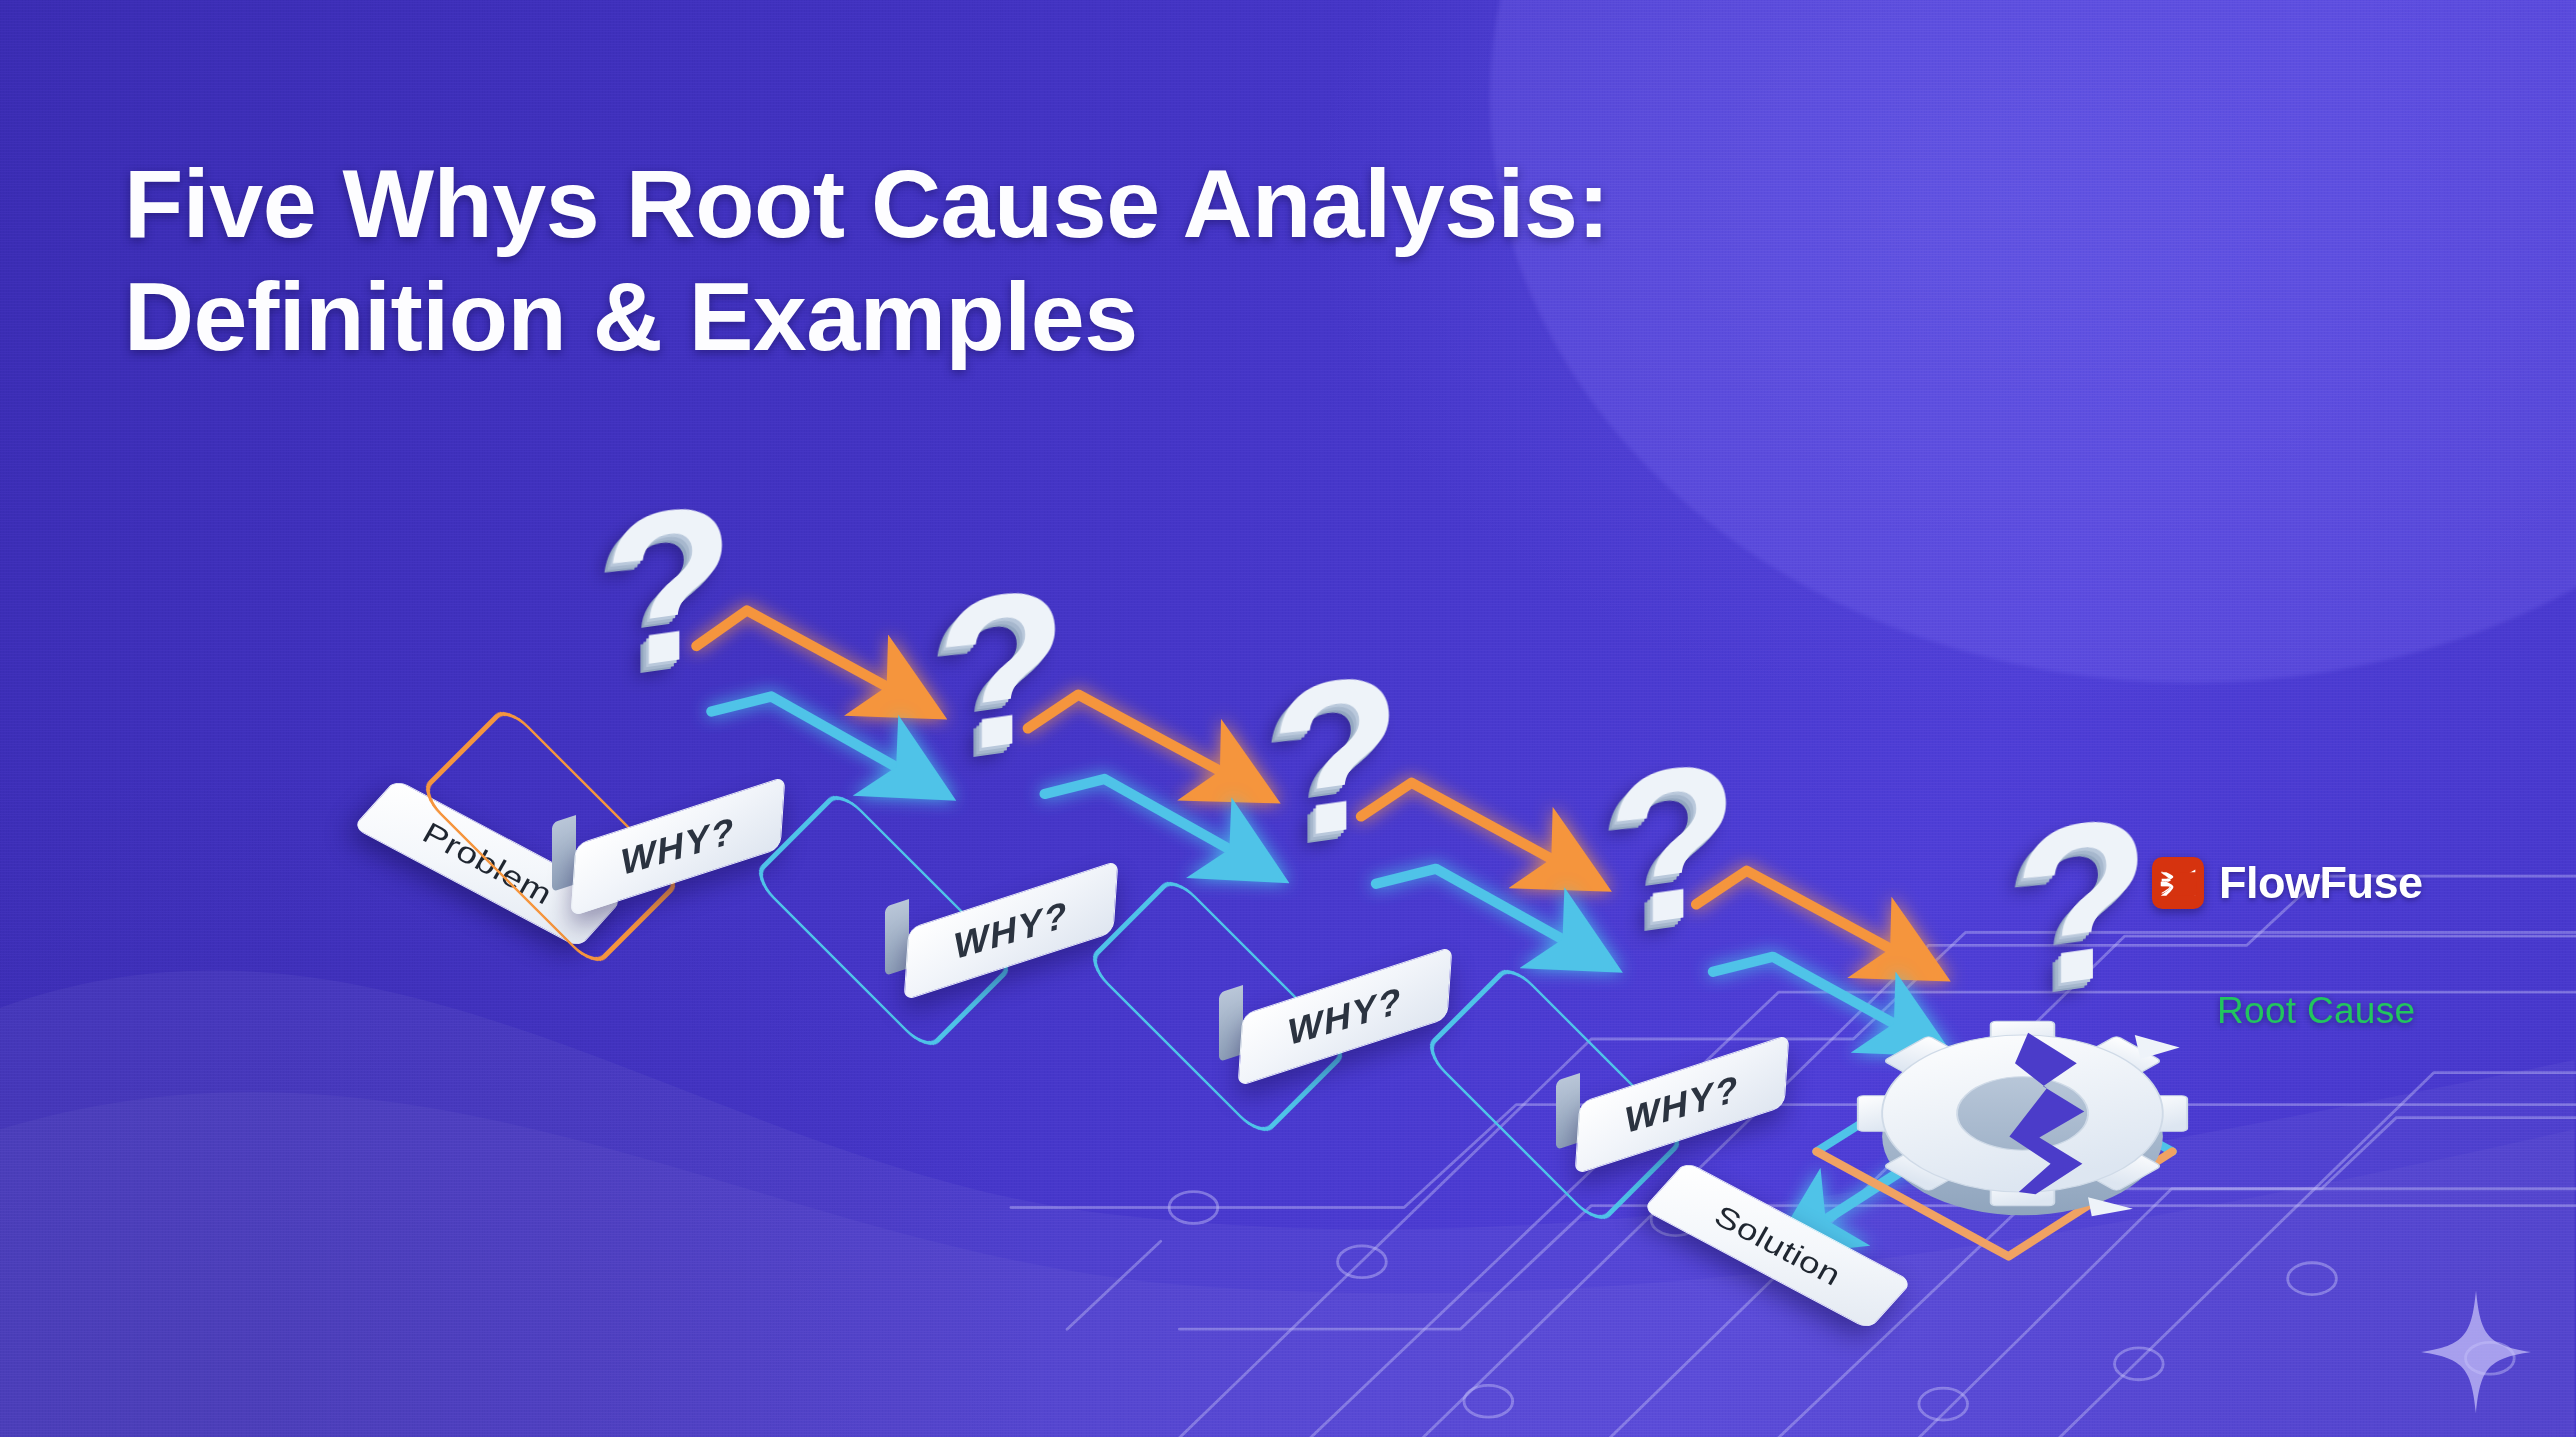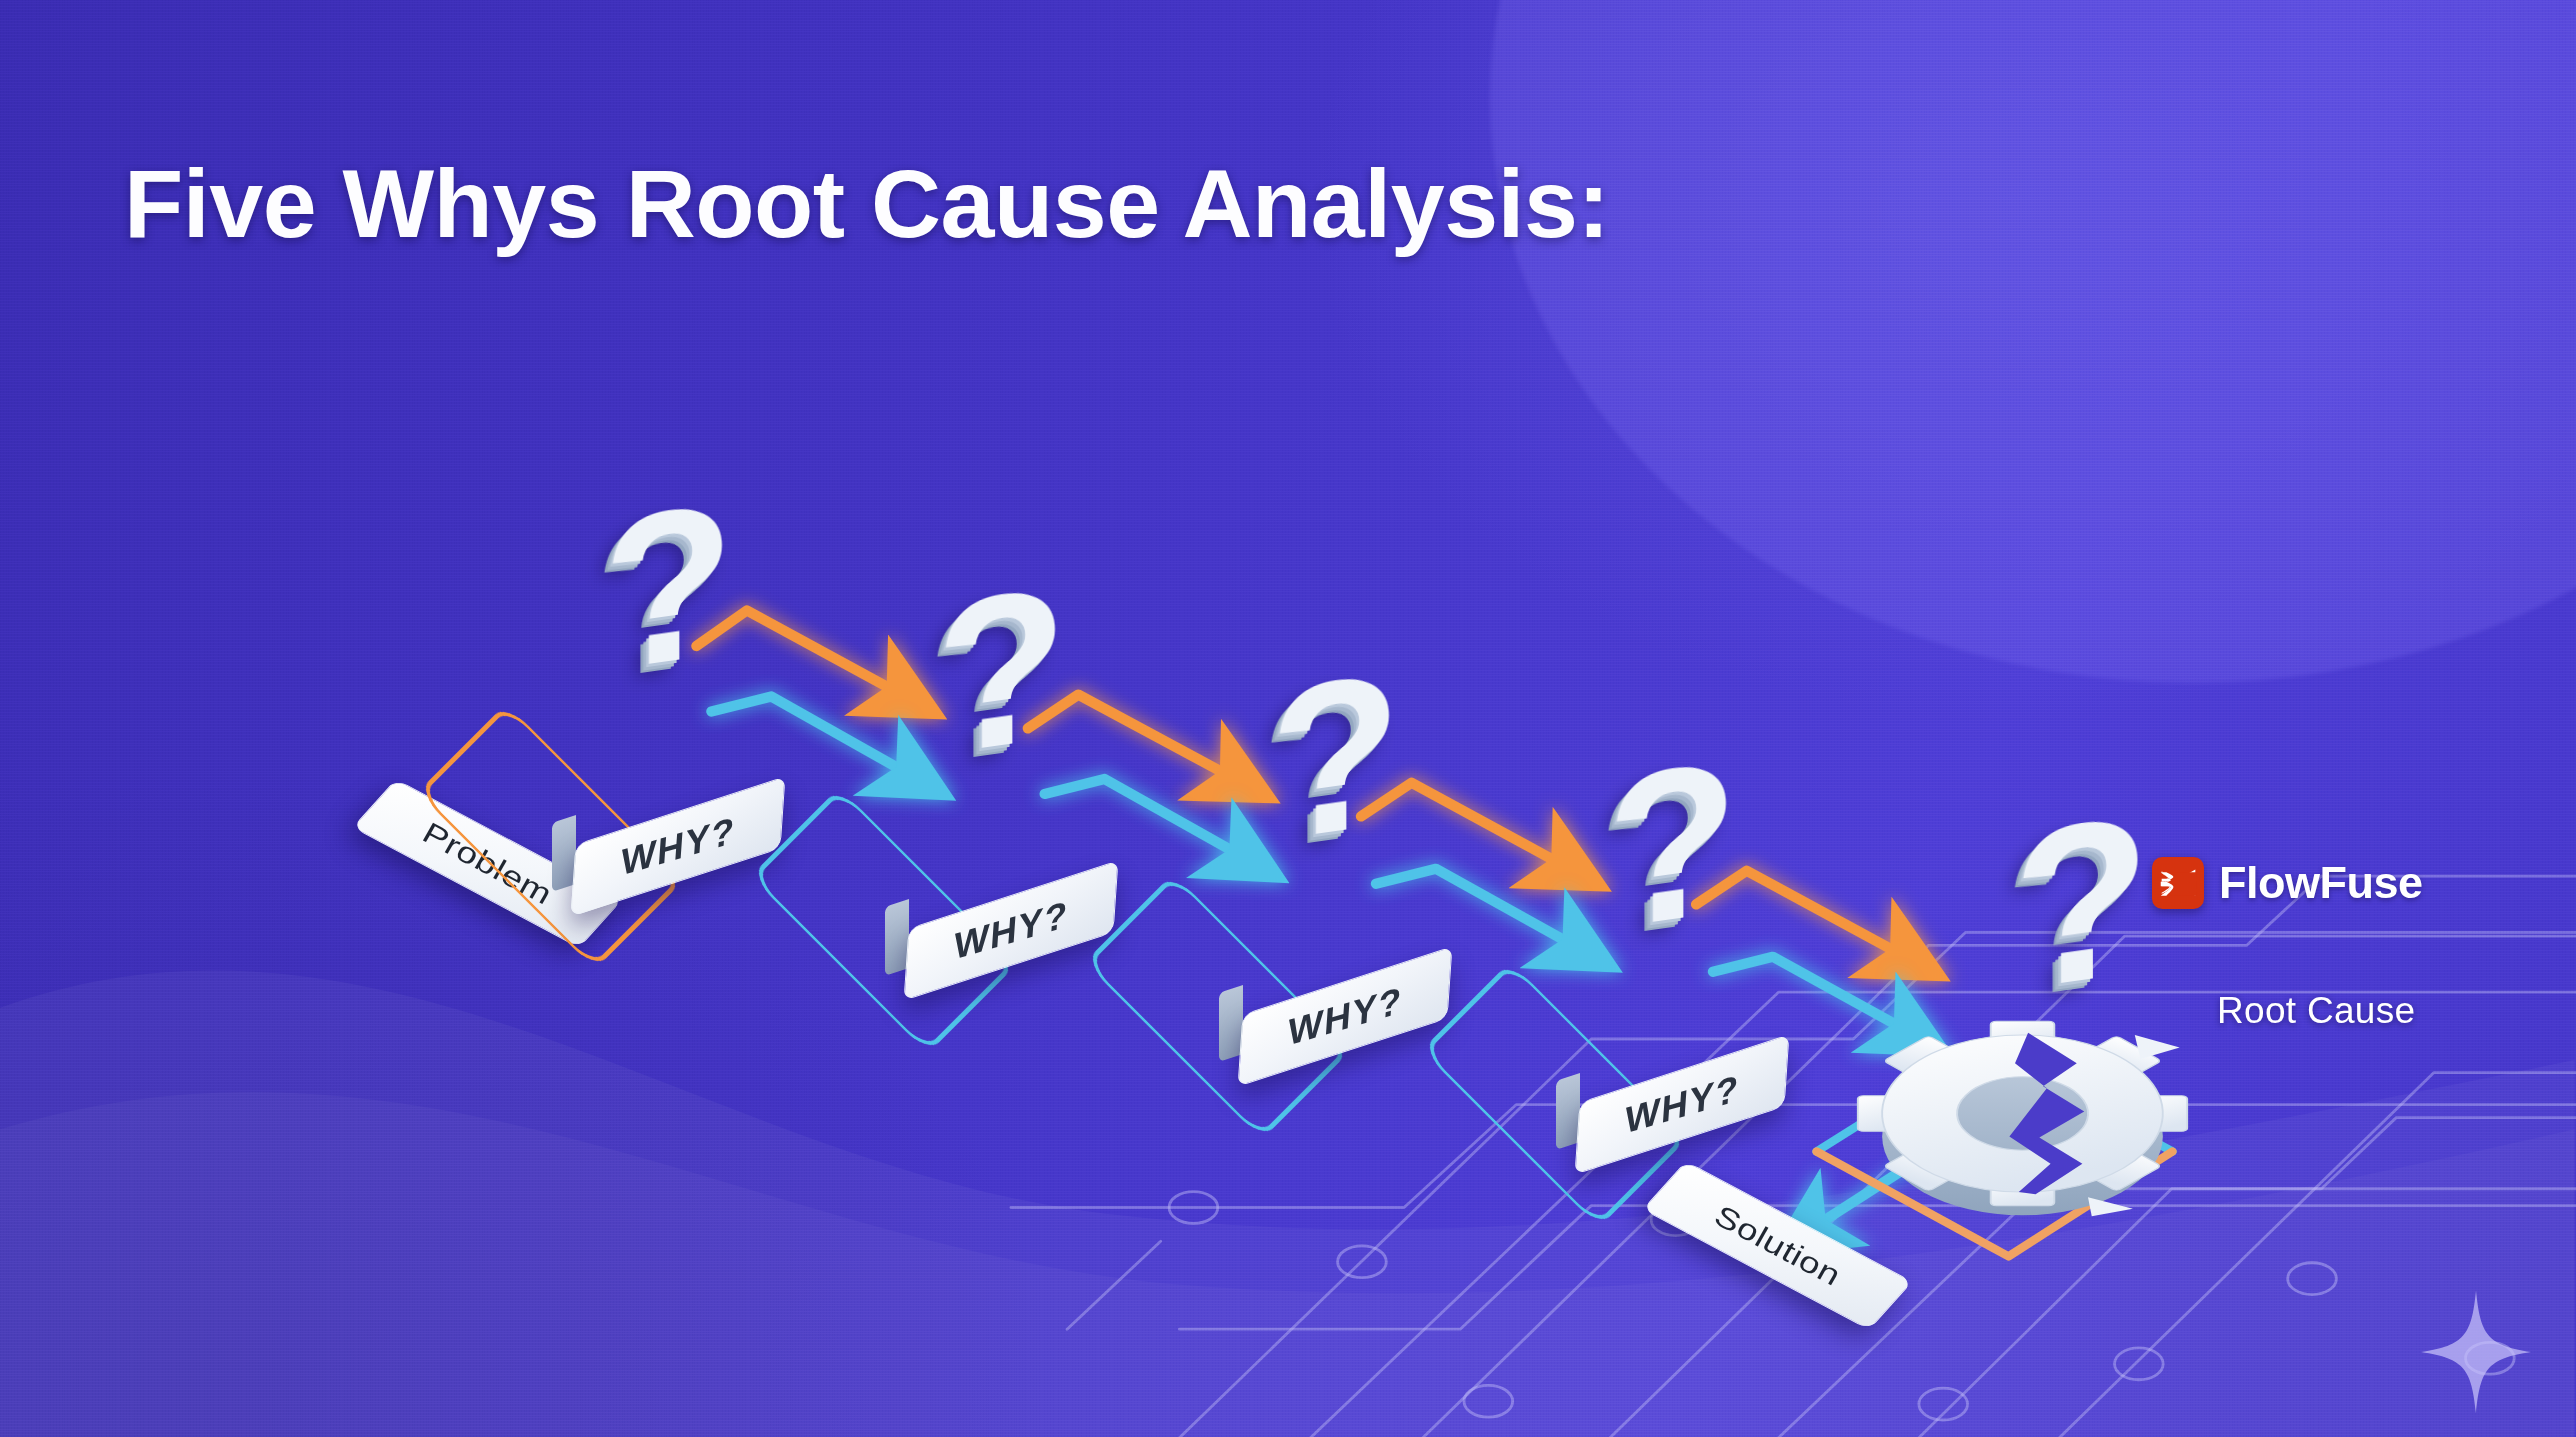--- a/index.html
+++ b/index.html
@@ -71,21 +71,21 @@
   
   .qmark{position:absolute;font-weight:700;line-height:1;
     color:#eef3f9;
     text-shadow:
       -2.8px 2.8px 0 #b9c8db, -5.6px 5.6px 0 #a6b7cd, -8.4px 8.4px 0 #93a7c0,
       -11.2px 11.2px 17px rgba(20,10,70,.45);
     transform:skewY(-8deg);}
 
   
   .gearwrap{position:absolute;}
-  .rootlabel{position:absolute;color:#ffffff;font-size:37px;letter-spacing:0.3px;
+  .rootlabel{position:absolute;color:#22c55e;font-size:37px;letter-spacing:0.3px;
     text-shadow:0 1.9px 6.6px rgba(10,4,50,.45);}
 
   
   .logo{position:absolute;display:flex;align-items:center;gap:15px;padding-left:16px;}
   .logo .mark{width:52px;height:52px;border-radius:10.3px;background:#d6330f;
     display:flex;align-items:center;justify-content:center;
     box-shadow:0 3.7px 9.4px rgba(10,4,50,.35);}
   .logo .wm{color:#fff;font-size:45px;font-weight:700;letter-spacing:-0.5px;
     text-shadow:0 1.9px 5.6px rgba(10,4,50,.4);}
 
@@ -130,20 +130,21 @@
   </svg>
 
   <div class="bg-noise"></div>
 
   <svg class="sparkle" style="left:2421px;top:1290px;width:110px;height:124px" viewBox="0 0 100 112">
     <path d="M50,0 C54,40 60,50 100,56 C60,62 54,72 50,112 C46,72 40,62 0,56 C40,50 46,40 50,0 Z" fill="rgba(200,194,250,0.72)"></path>
   </svg>
 
   <h1 class="title">
     <span>Five Whys Root Cause Analysis:</span>
+    <span class="l2">Definition &amp; Examples</span>
   </h1>
 
   <div class="flow">
 
     <svg viewBox="0 0 2752 1536" preserveAspectRatio="none" style="position:absolute;inset:0;width:100%;height:100%">
       <defs>
         <filter id="glowO" x="-60%" y="-60%" width="220%" height="220%">
           <feGaussianBlur stdDeviation="9" result="b"></feGaussianBlur>
           <feFlood flood-color="#ff9b3d" flood-opacity=".8"></feFlood>
           <feComposite in2="b" operator="in" result="g"></feComposite>

